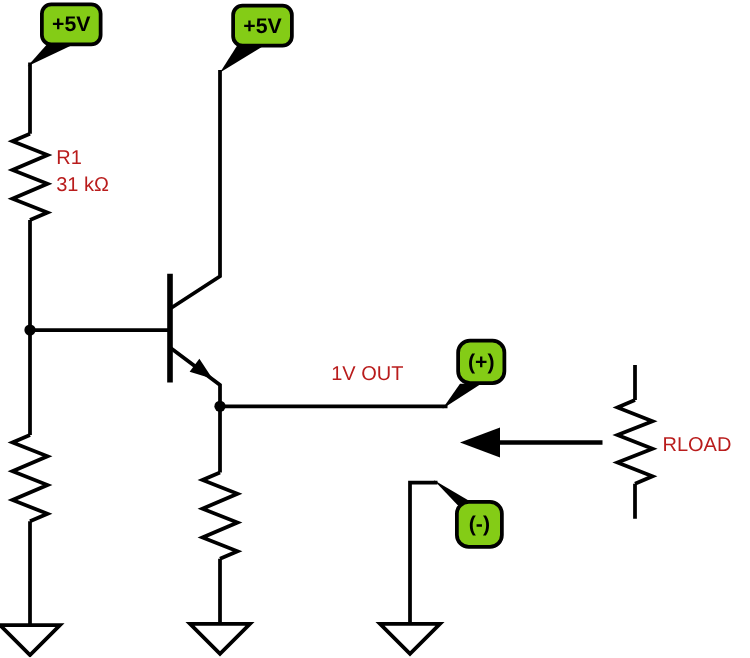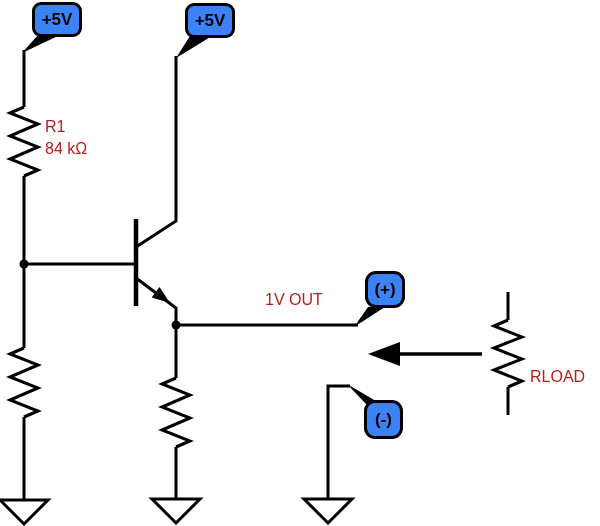--- a/index.html
+++ b/index.html
@@ -9,21 +9,21 @@
     background:#ffffff;
     overflow:hidden;
     font-family:"Liberation Sans", sans-serif;
   }
   #wires{position:absolute;left:0;top:0;}
   .flag{
     position:absolute;
     box-sizing:border-box;
     border:3px solid #000;
     border-radius:9px;
-    background:#3b82f6;
+    background:#84cc16;
     display:flex;align-items:center;justify-content:center;
     font-weight:bold;font-size:17px;color:#000;
     z-index:3;
   }
   .lbl{
     position:absolute;
     font-weight:normal;font-size:16px;line-height:22px;color:#b91c1c;
     white-space:nowrap;
     z-index:2;
   }
@@ -76,23 +76,23 @@
   <div class="flag" style="left:32px;top:2px;width:50px;height:35px;">+5V</div>
 
   <div class="flag" style="left:185px;top:3px;width:50px;height:35px;">+5V</div>
 
   <div class="flag" style="left:365px;top:271px;width:40px;height:37px;border-radius:11px;">(+)</div>
 
   <div class="flag" style="left:364px;top:400px;width:39px;height:39px;border-radius:11px;">(-)</div>
 
   <div class="lbl" style="left:45px;top:116px;">
     <div>R1</div>
-    <div>84 kΩ</div>
+    <div>31 kΩ</div>
   </div>
 
 
 
 
   <div class="lbl" style="left:265px;top:289px;">1V OUT</div>
 
-  <div class="lbl" style="left:530px;top:346px;margin-top:20px;">RLOAD</div>
+  <div class="lbl" style="left:530px;top:346px;">RLOAD</div>
 
 </div>
 
 </body></html>

